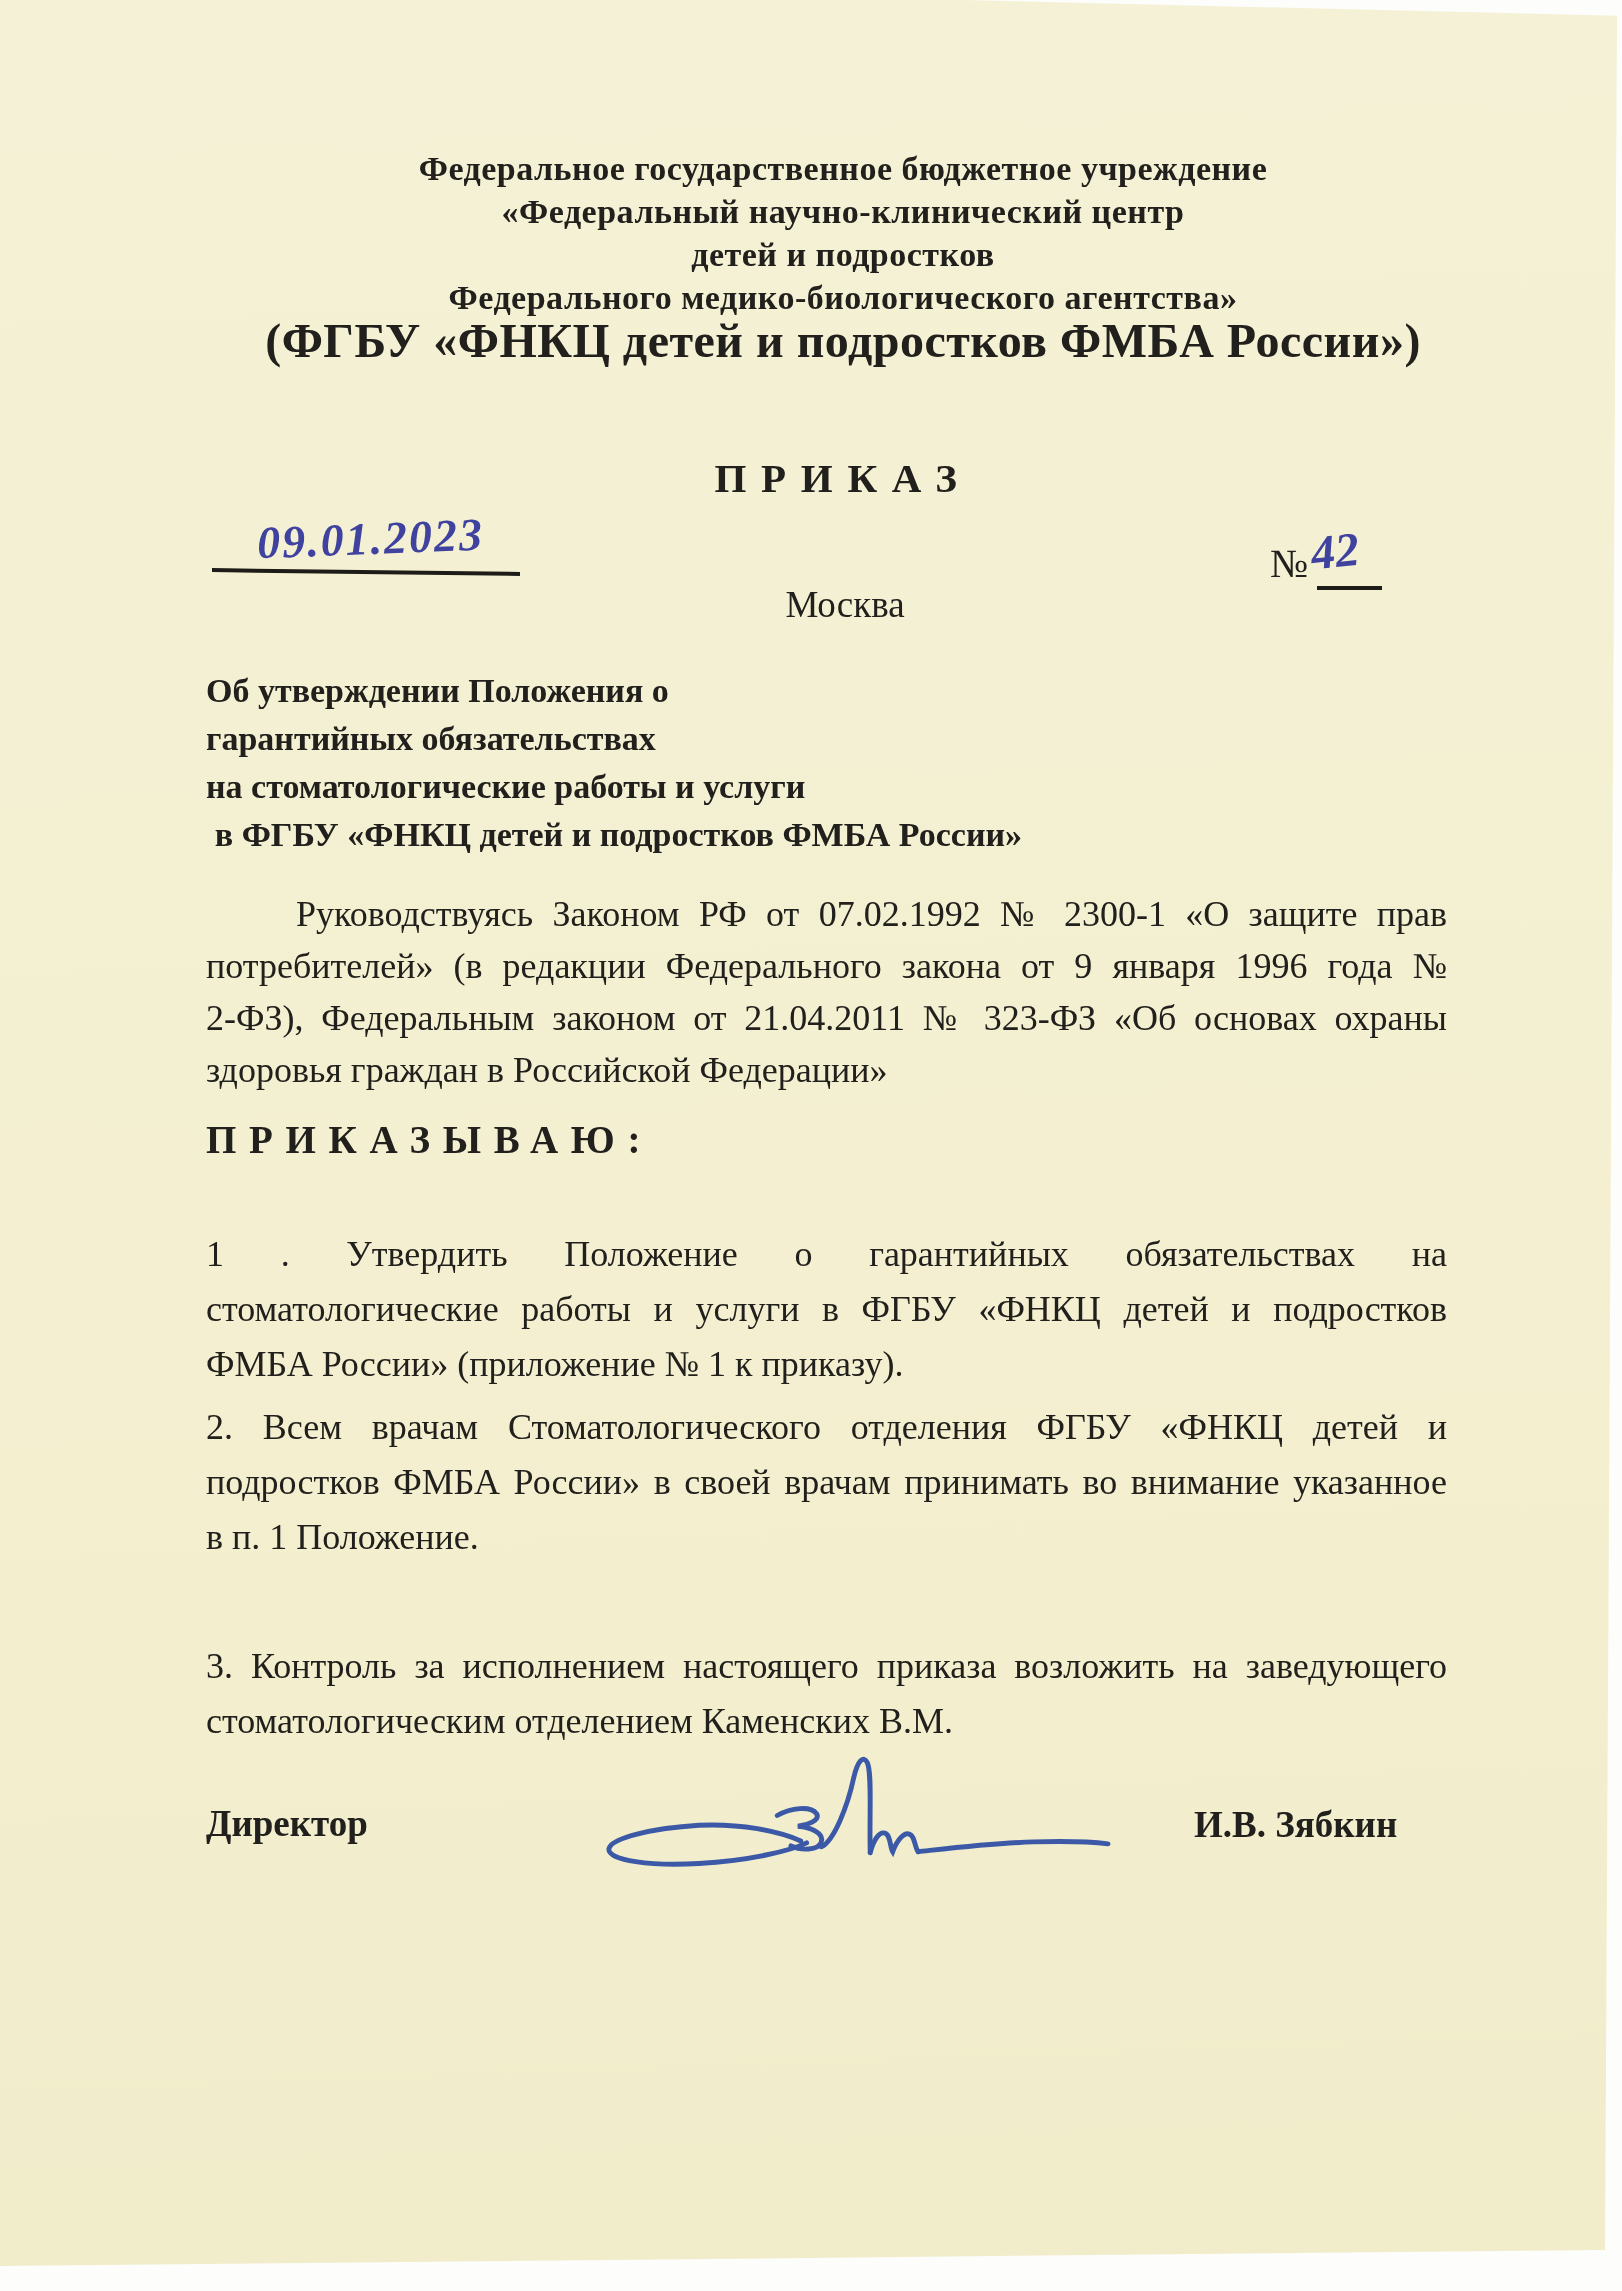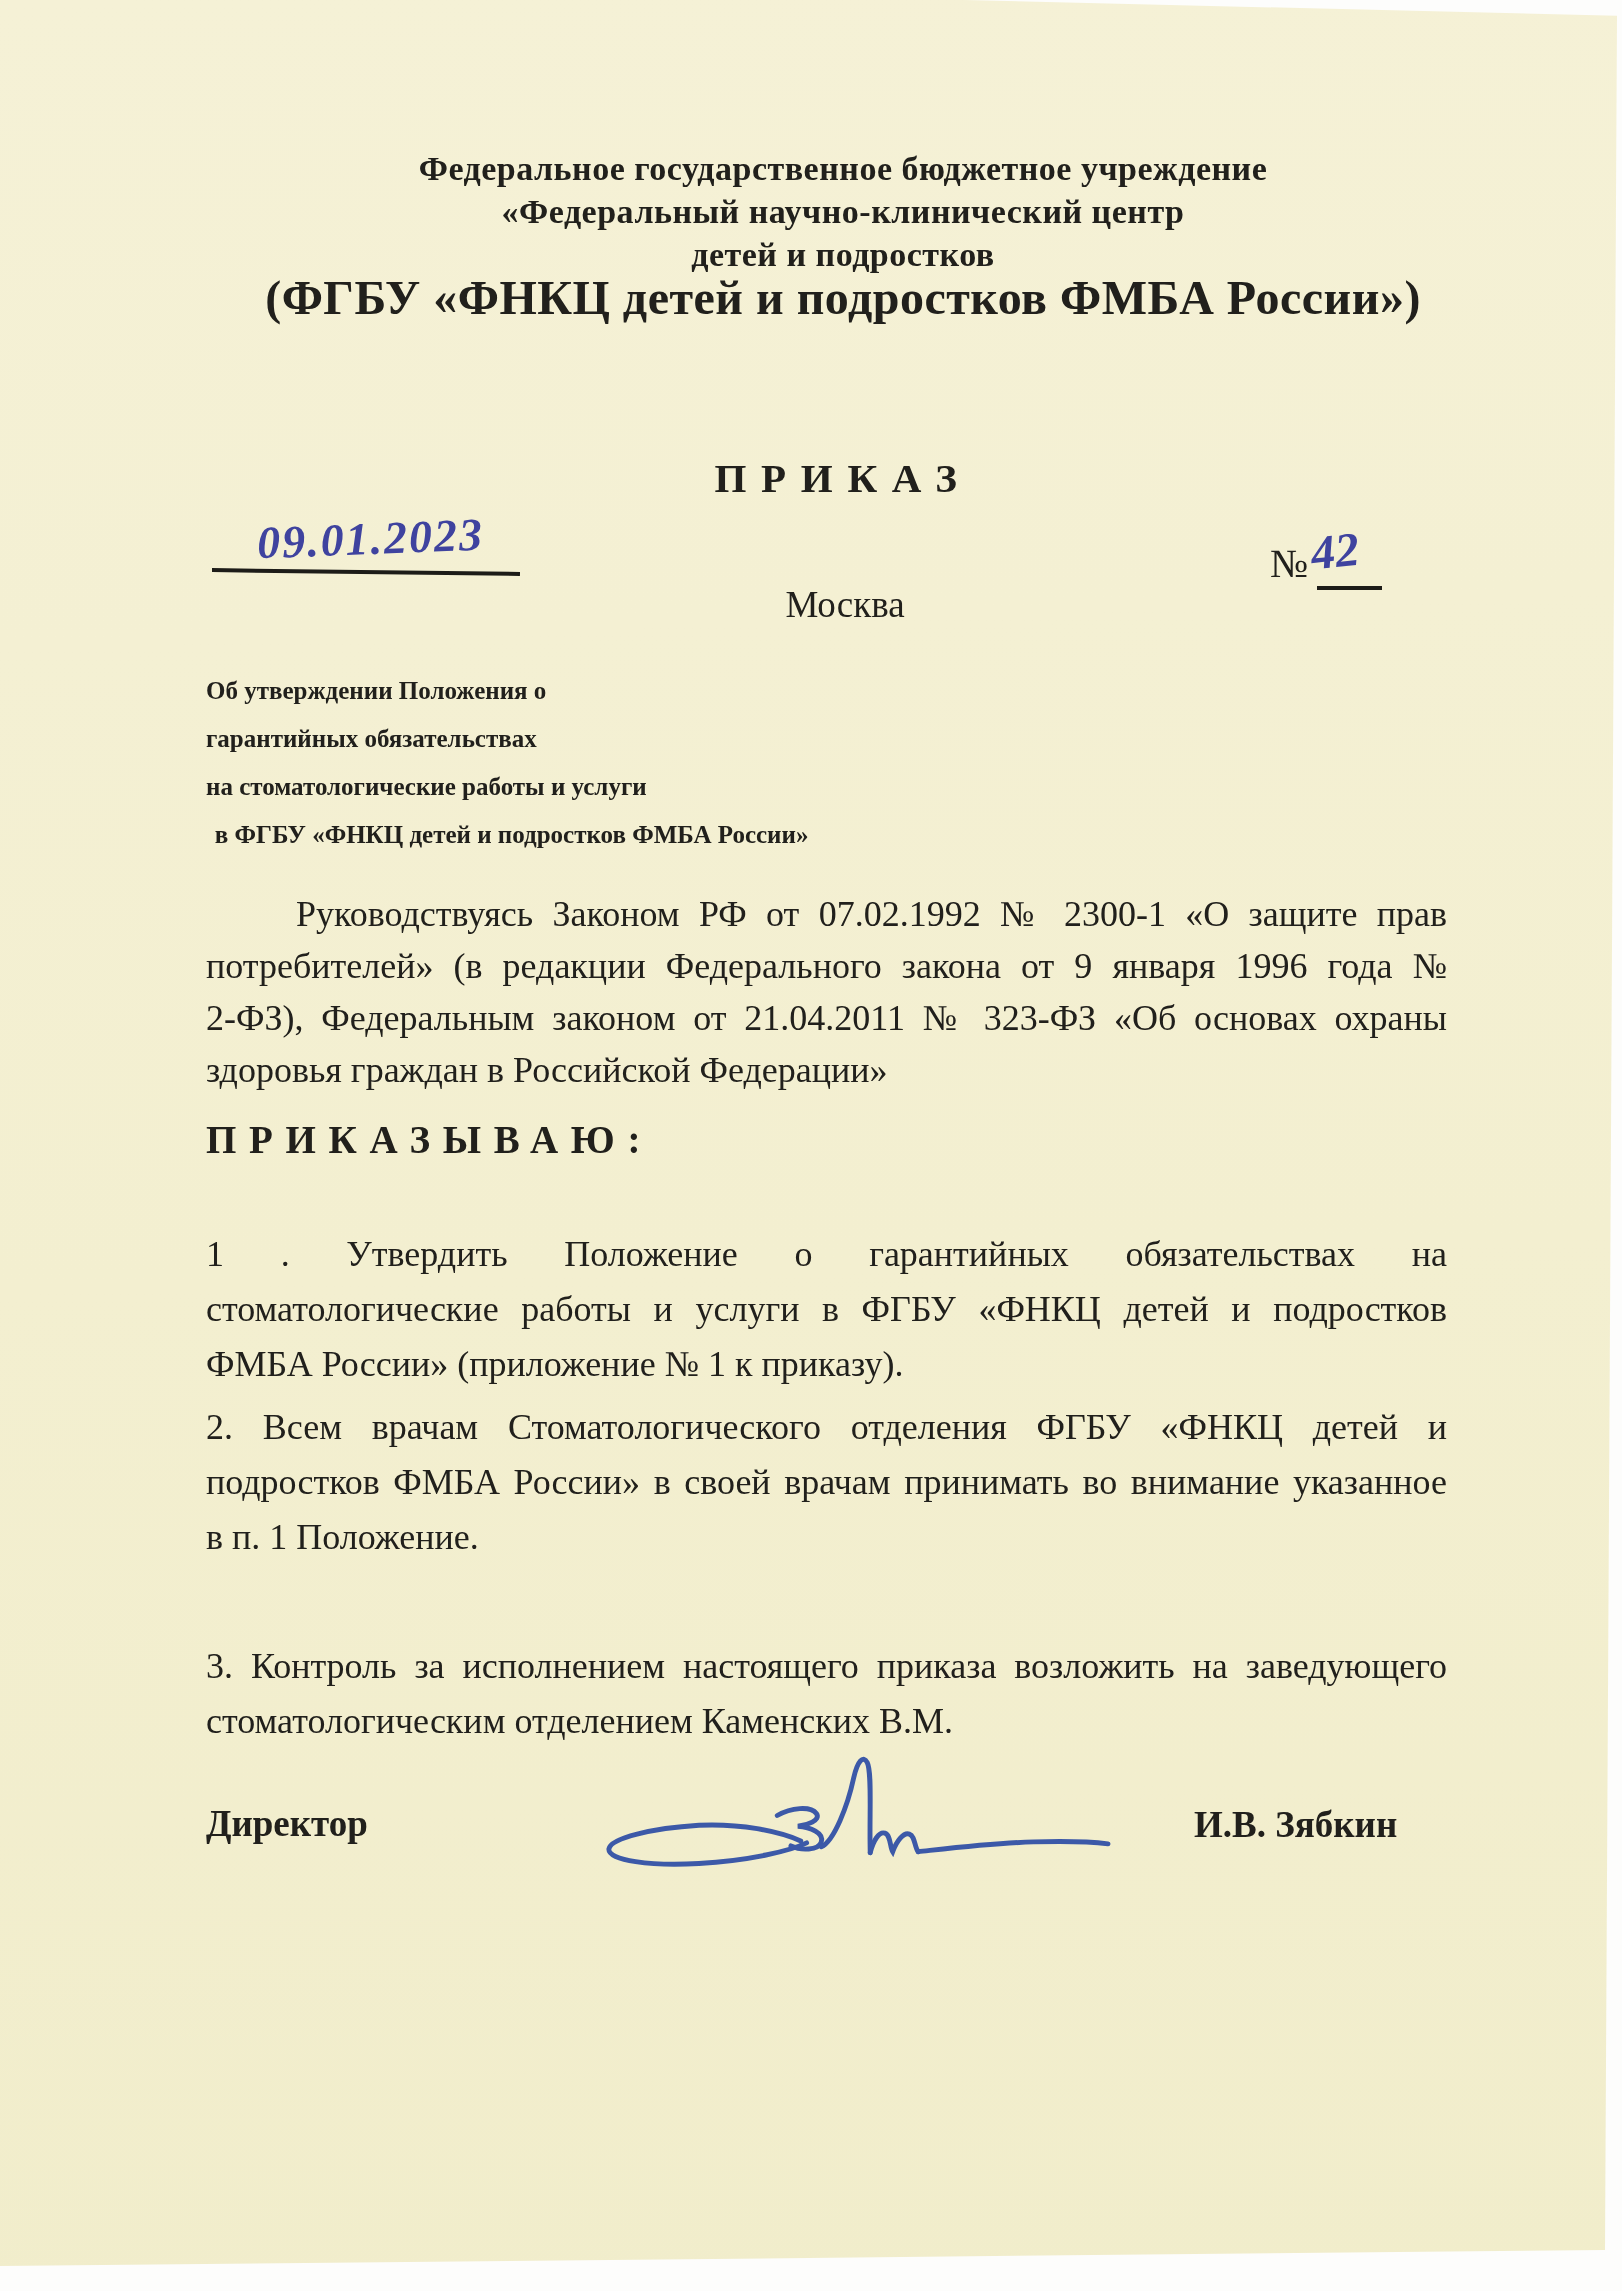--- a/index.html
+++ b/index.html
@@ -34,21 +34,21 @@
   .date-script{left:257px;top:512px;font-size:46px;font-style:italic;
     color:#3f439f;transform:rotate(-2.2deg);letter-spacing:2px;font-weight:bold;}
   .date-underline{left:212px;top:570px;width:308px;height:3.9px;background:#1d1c18;transform:rotate(.7deg);}
   .number-label{left:1270px;top:540px;font-size:40px;}
   .number-script{left:1311px;top:523px;font-size:48px;font-style:italic;
     color:#3f439f;transform:rotate(-6deg);font-weight:bold;}
   .number-underline{left:1317px;top:586px;width:65px;height:3.9px;background:#1d1c18;}
   .city{left:247px;top:583px;width:1196px;text-align:center;font-size:37px;}
 
   
-  .subject{left:206px;top:667px;font-weight:bold;font-size:25px;line-height:48px;}
+  .subject{left:206px;top:667px;font-weight:bold;font-size:34px;line-height:48px;}
   .subject .tline:last-child{padding-left:8.8px;}
 
   
   .bodytext{width:1241px;font-size:36px;line-height:52px;}
   .bodytext .tline{white-space:normal;text-align:justify;text-align-last:justify;}
   .bodytext .tline:last-child{text-align-last:auto;}
   .preamble{left:206px;top:888px;}
   .preamble .tline:first-child{text-indent:90px;}
   .decree-word{left:206px;top:1117px;font-weight:bold;font-size:39px;letter-spacing:12.7px;}
   .item-1{left:206px;top:1208px;line-height:55px;margin-top:19px;}
@@ -64,20 +64,21 @@
 </head>
 <body>
 
 <div class="scan">
   <div class="paper">
 
     <div class="block org-header">
         <div class="tline">Федеральное государственное бюджетное учреждение</div>
         <div class="tline">«Федеральный научно-клинический центр</div>
         <div class="tline">детей и подростков</div>
+        <div class="tline">Федерального медико-биологического агентства»</div>
         <div class="tline">(ФГБУ «ФНКЦ детей и подростков ФМБА России»)</div>
       </div>
 
     <div class="block order-title">ПРИКАЗ</div>
 
     <div class="block date-script">09.01.2023</div>
     <div class="block date-underline"></div>
 
     <div class="block number-label">№</div>
     <div class="block number-script">42</div>

